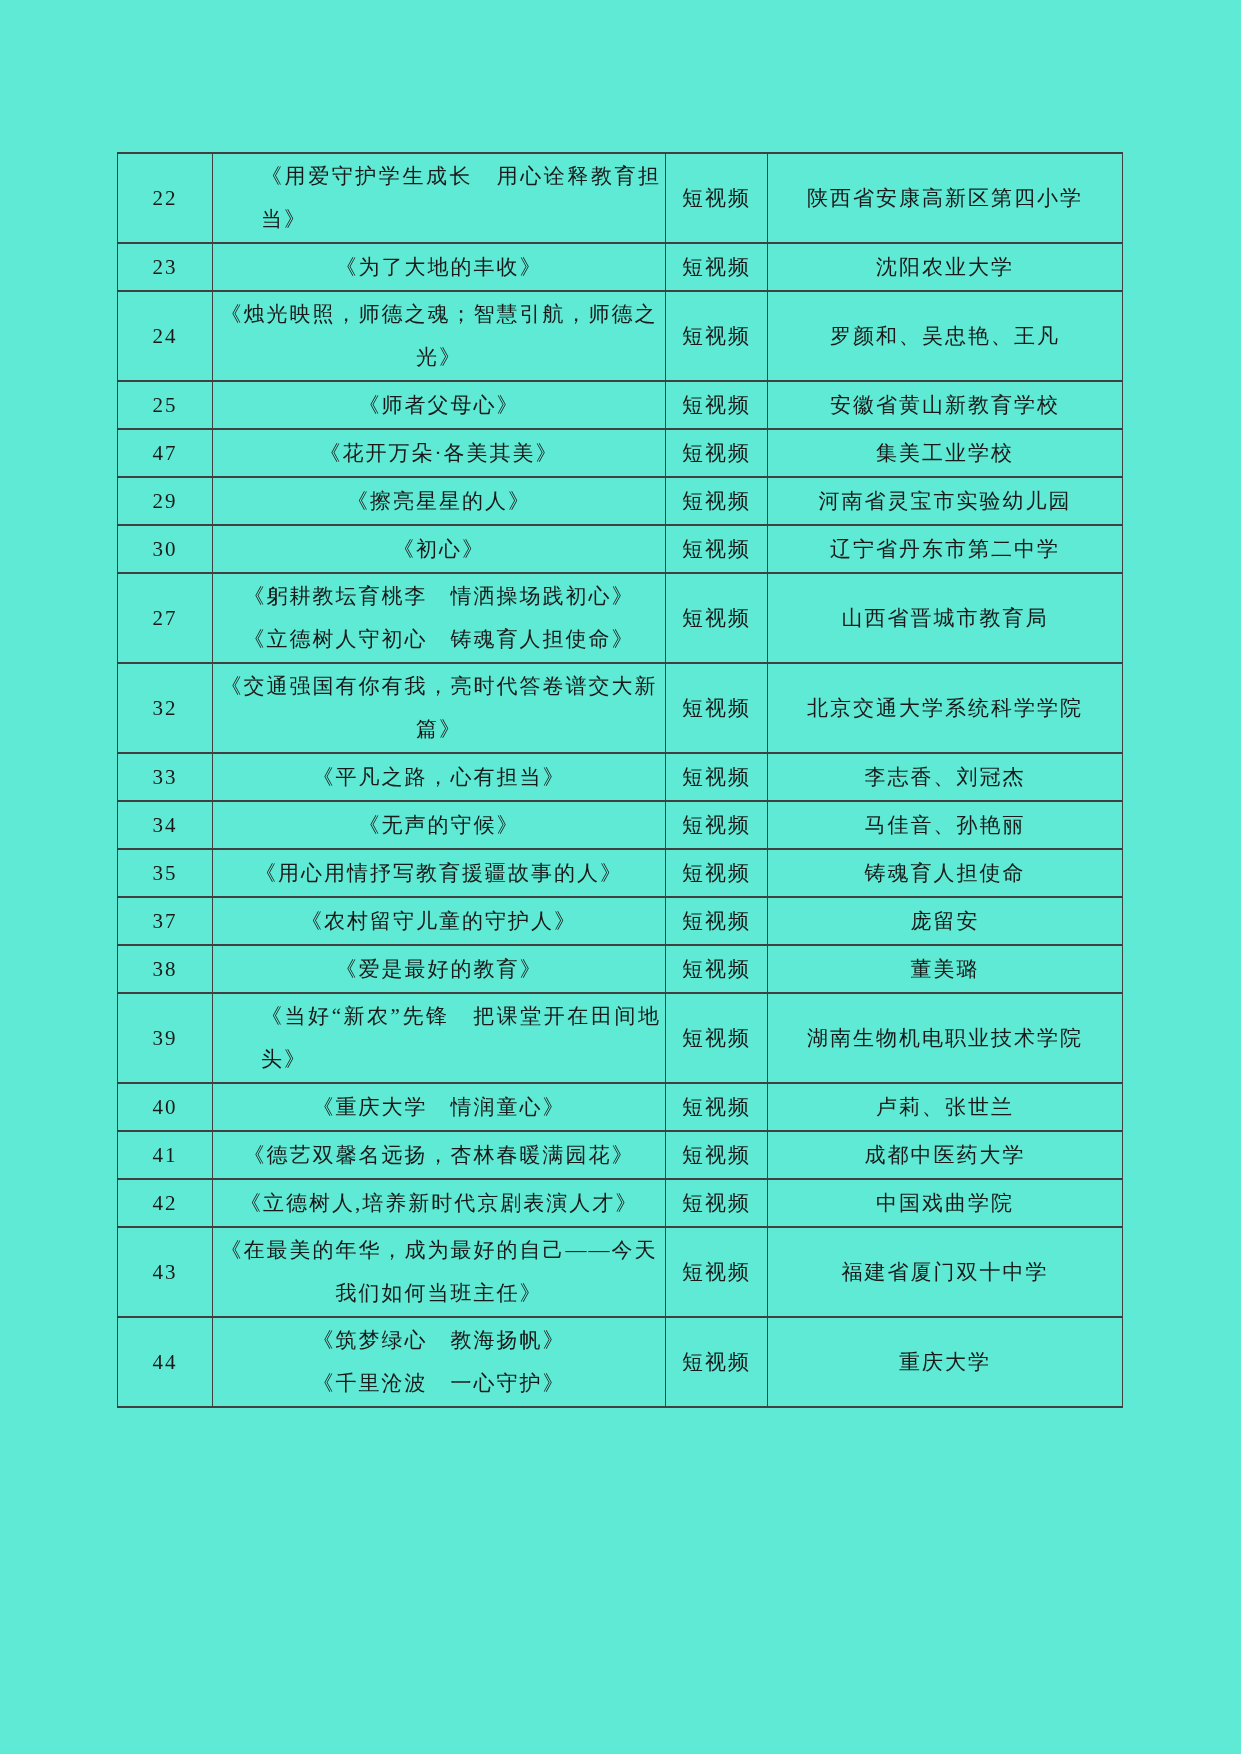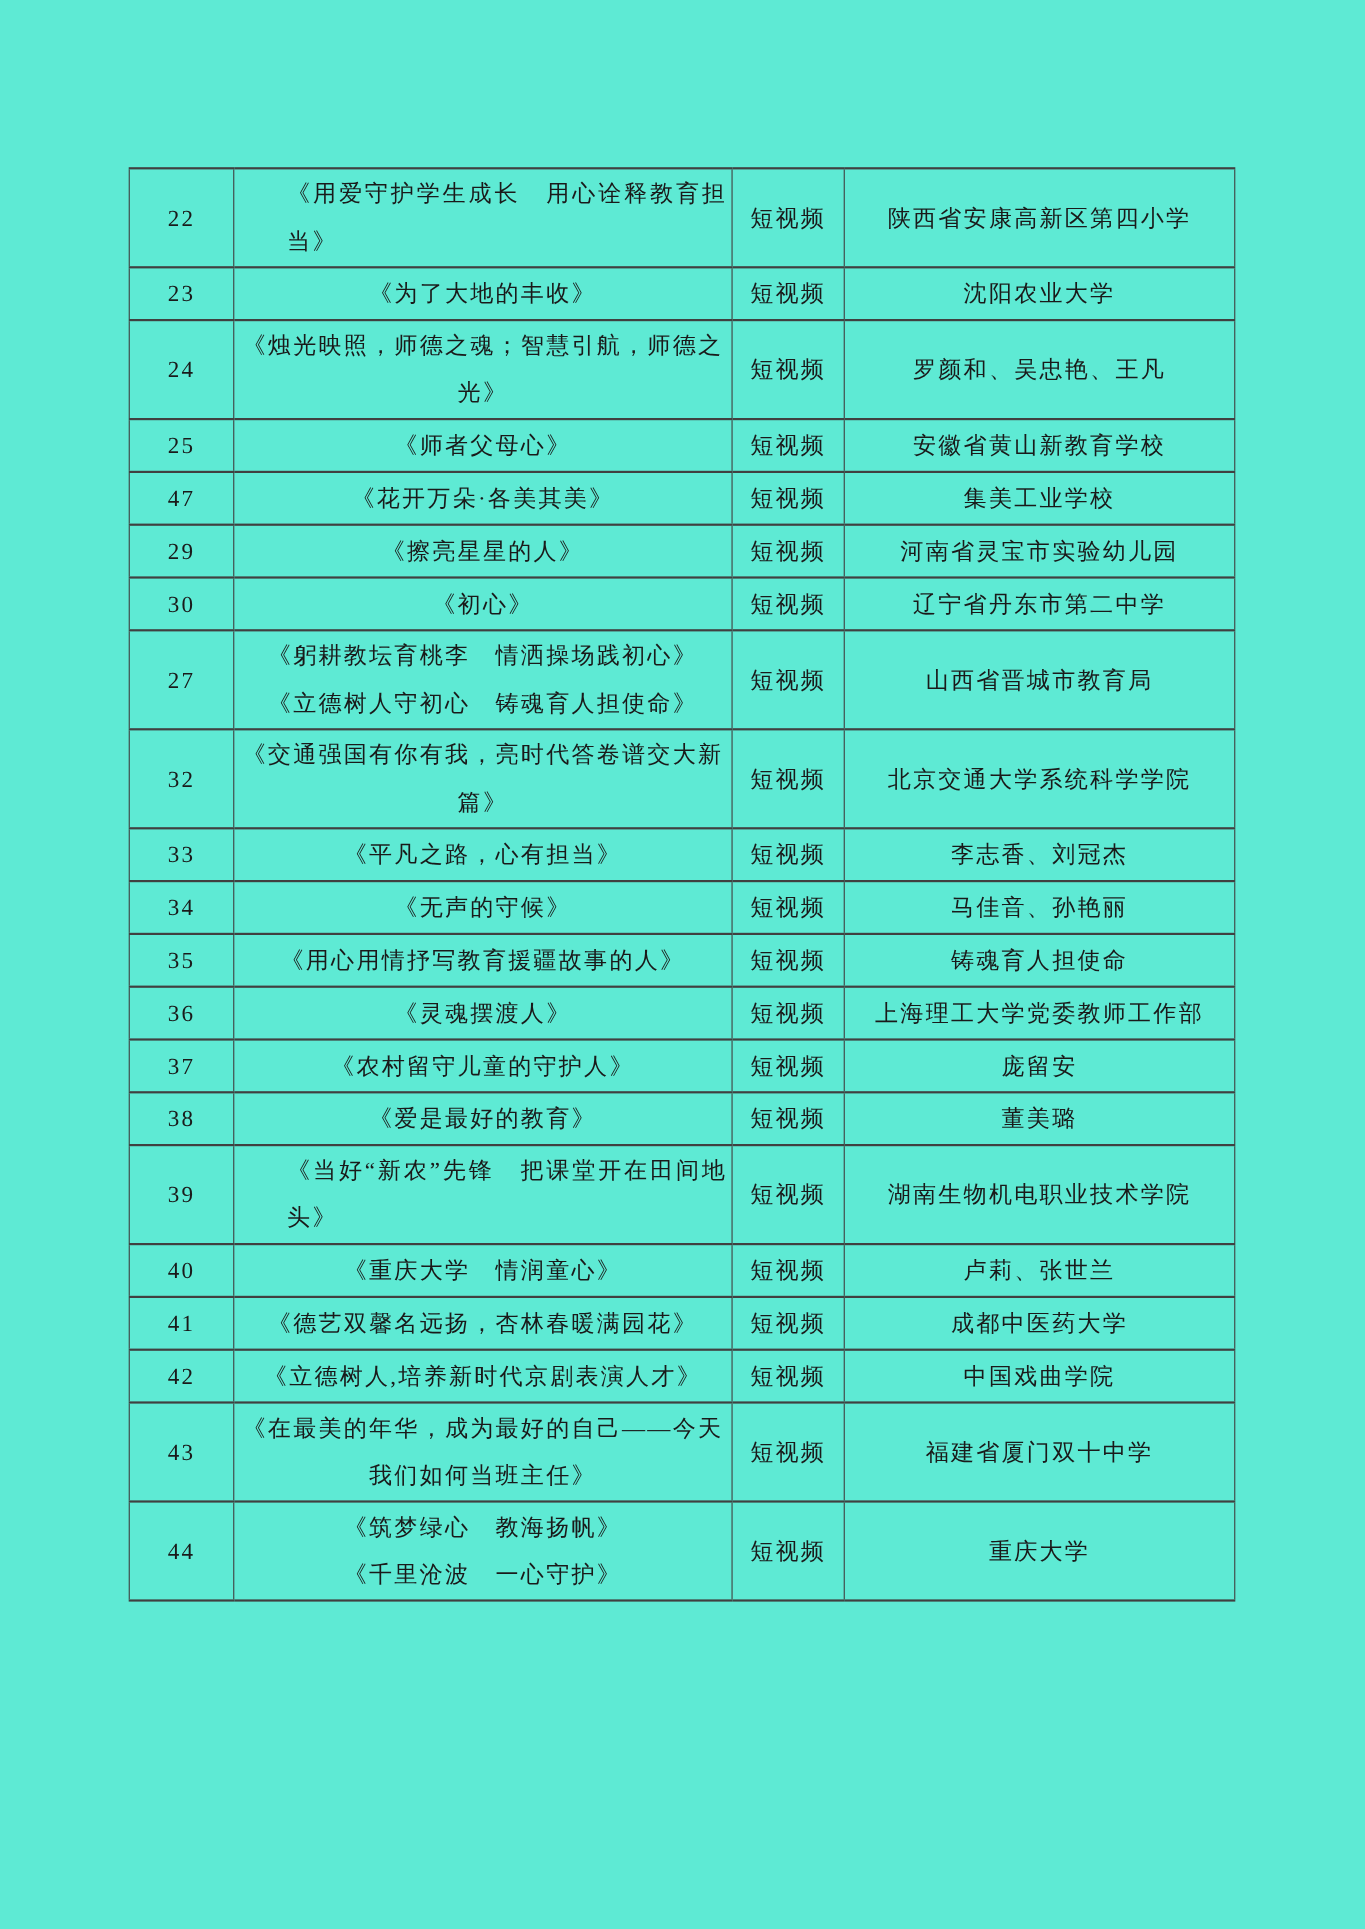--- a/index.html
+++ b/index.html
@@ -156,28 +156,20 @@
   </tr>
         <tr>
     <td class="cell-no"><span>35</span></td>
     <td class="cell-title">
             <div class="title-line">《用心用情抒写教育援疆故事的人》</div>
           </td>
     <td class="cell-type"><span>短视频</span></td>
     <td class="cell-org"><span>铸魂育人担使命</span></td>
   </tr>
         <tr>
-    <td class="cell-no"><span>36</span></td>
-    <td class="cell-title">
-            <div class="title-line">《灵魂摆渡人》</div>
-          </td>
-    <td class="cell-type"><span>短视频</span></td>
-    <td class="cell-org"><span>上海理工大学党委教师工作部</span></td>
-  </tr>
-        <tr>
     <td class="cell-no"><span>37</span></td>
     <td class="cell-title">
             <div class="title-line">《农村留守儿童的守护人》</div>
           </td>
     <td class="cell-type"><span>短视频</span></td>
     <td class="cell-org"><span>庞留安</span></td>
   </tr>
         <tr>
     <td class="cell-no"><span>38</span></td>
     <td class="cell-title">

